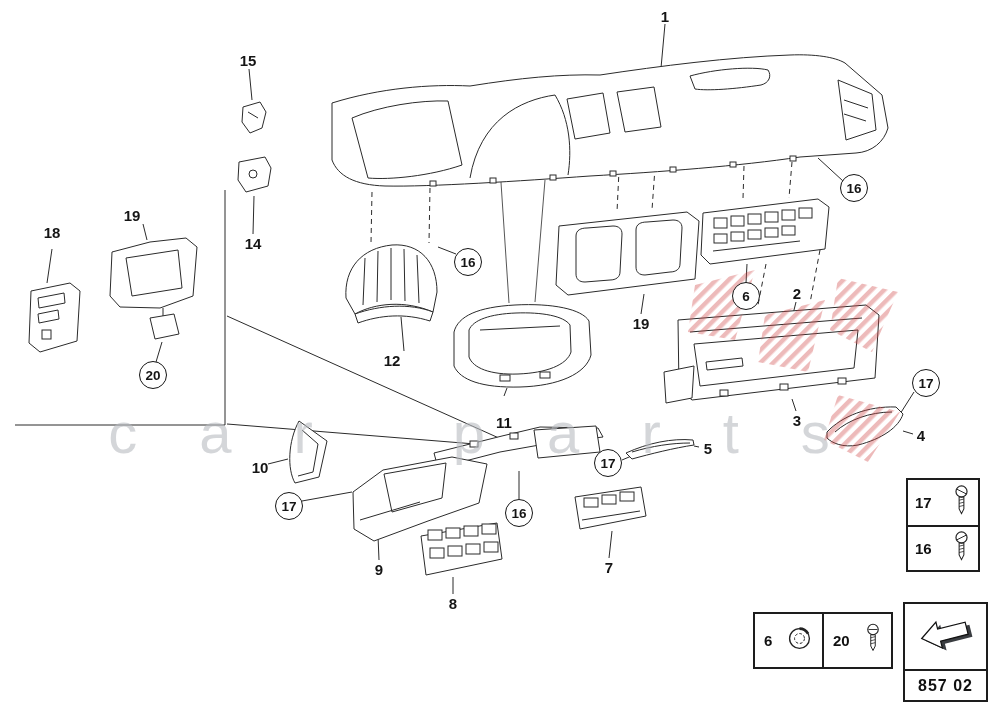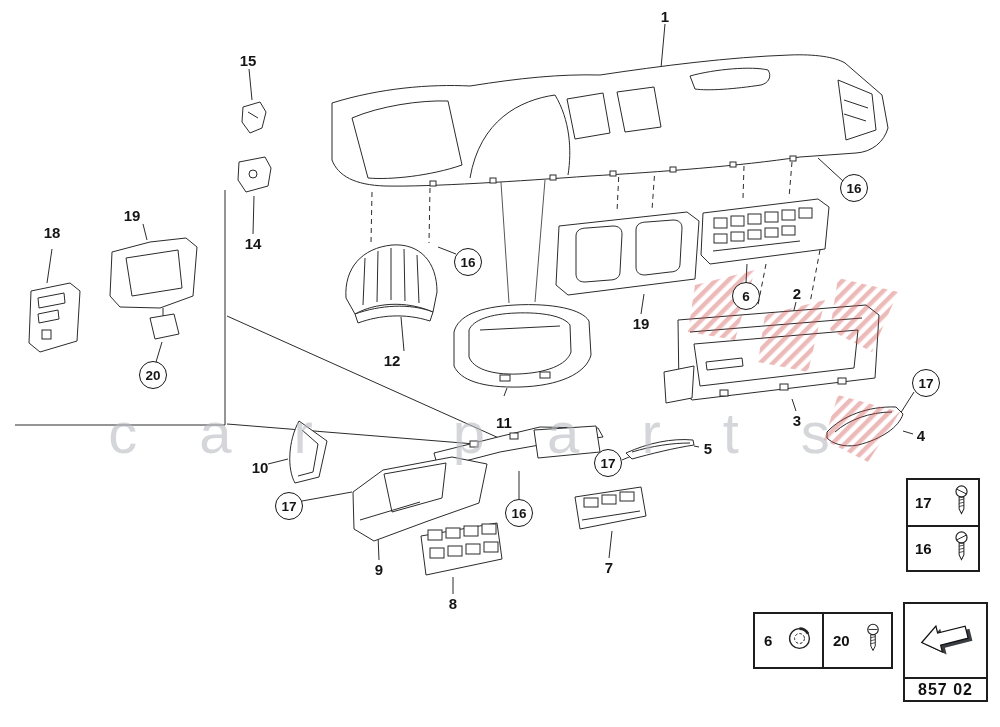--- a/index.html
+++ b/index.html
@@ -37,21 +37,21 @@
   .legend-hardware { position:absolute; left:753px; top:612px; width:140px; height:57px;
     border:2px solid #1d1d1d; background:#fff; display:flex; }
   .legend-hardware .cell { flex:1; display:flex; align-items:center;
     justify-content:space-between; padding:0 9px; }
   .legend-hardware .cell + .cell { border-left:2px solid #1d1d1d; }
 
   .legend-code { position:absolute; left:903px; top:602px; width:85px; height:100px;
     border:2px solid #1d1d1d; background:#fff; display:flex; flex-direction:column; }
   .legend-code .arrow-wrap { flex:1; display:flex; align-items:center;
     justify-content:center; border-bottom:2px solid #1d1d1d; }
-  .legend-code .code { height:21px; display:flex; align-items:center;
+  .legend-code .code { height:29px; display:flex; align-items:center;
     justify-content:center; font-size:16px; font-weight:700; letter-spacing:1px; color:#111; }
 </style>
 </head>
 <body>
 
 <div class="stage">
 
   <svg class="art" viewBox="0 0 1000 727">
     <g stroke="#2b2b2b" stroke-width="1" fill="none">
 

